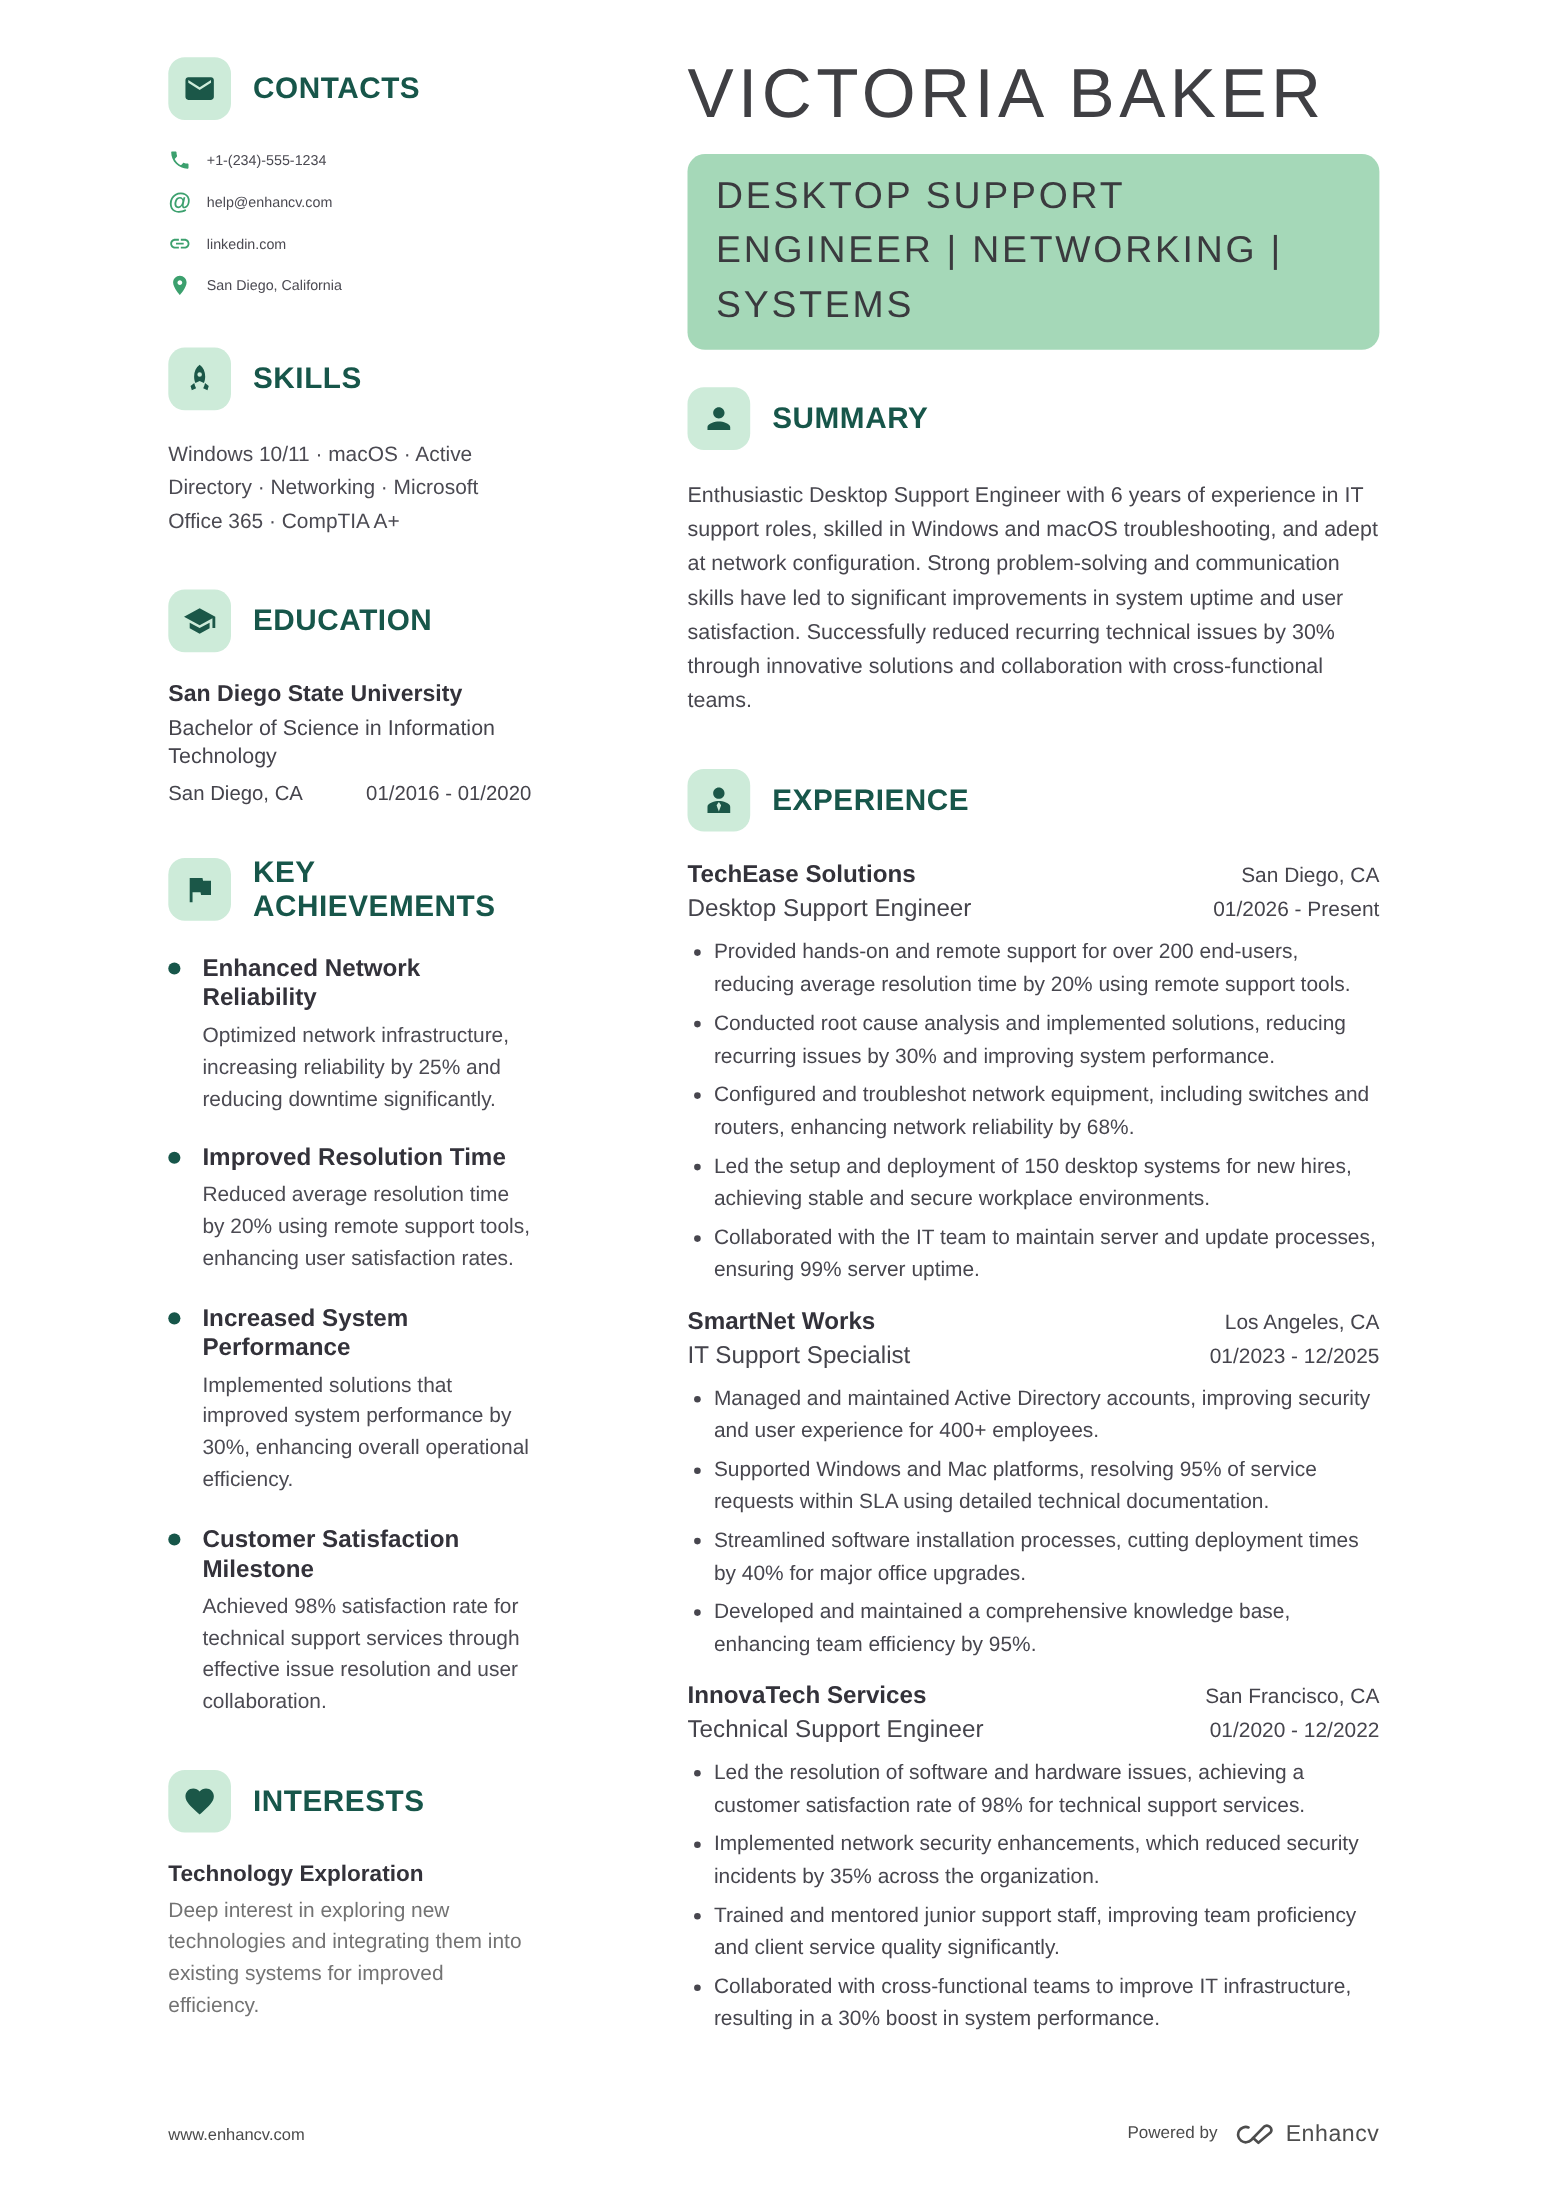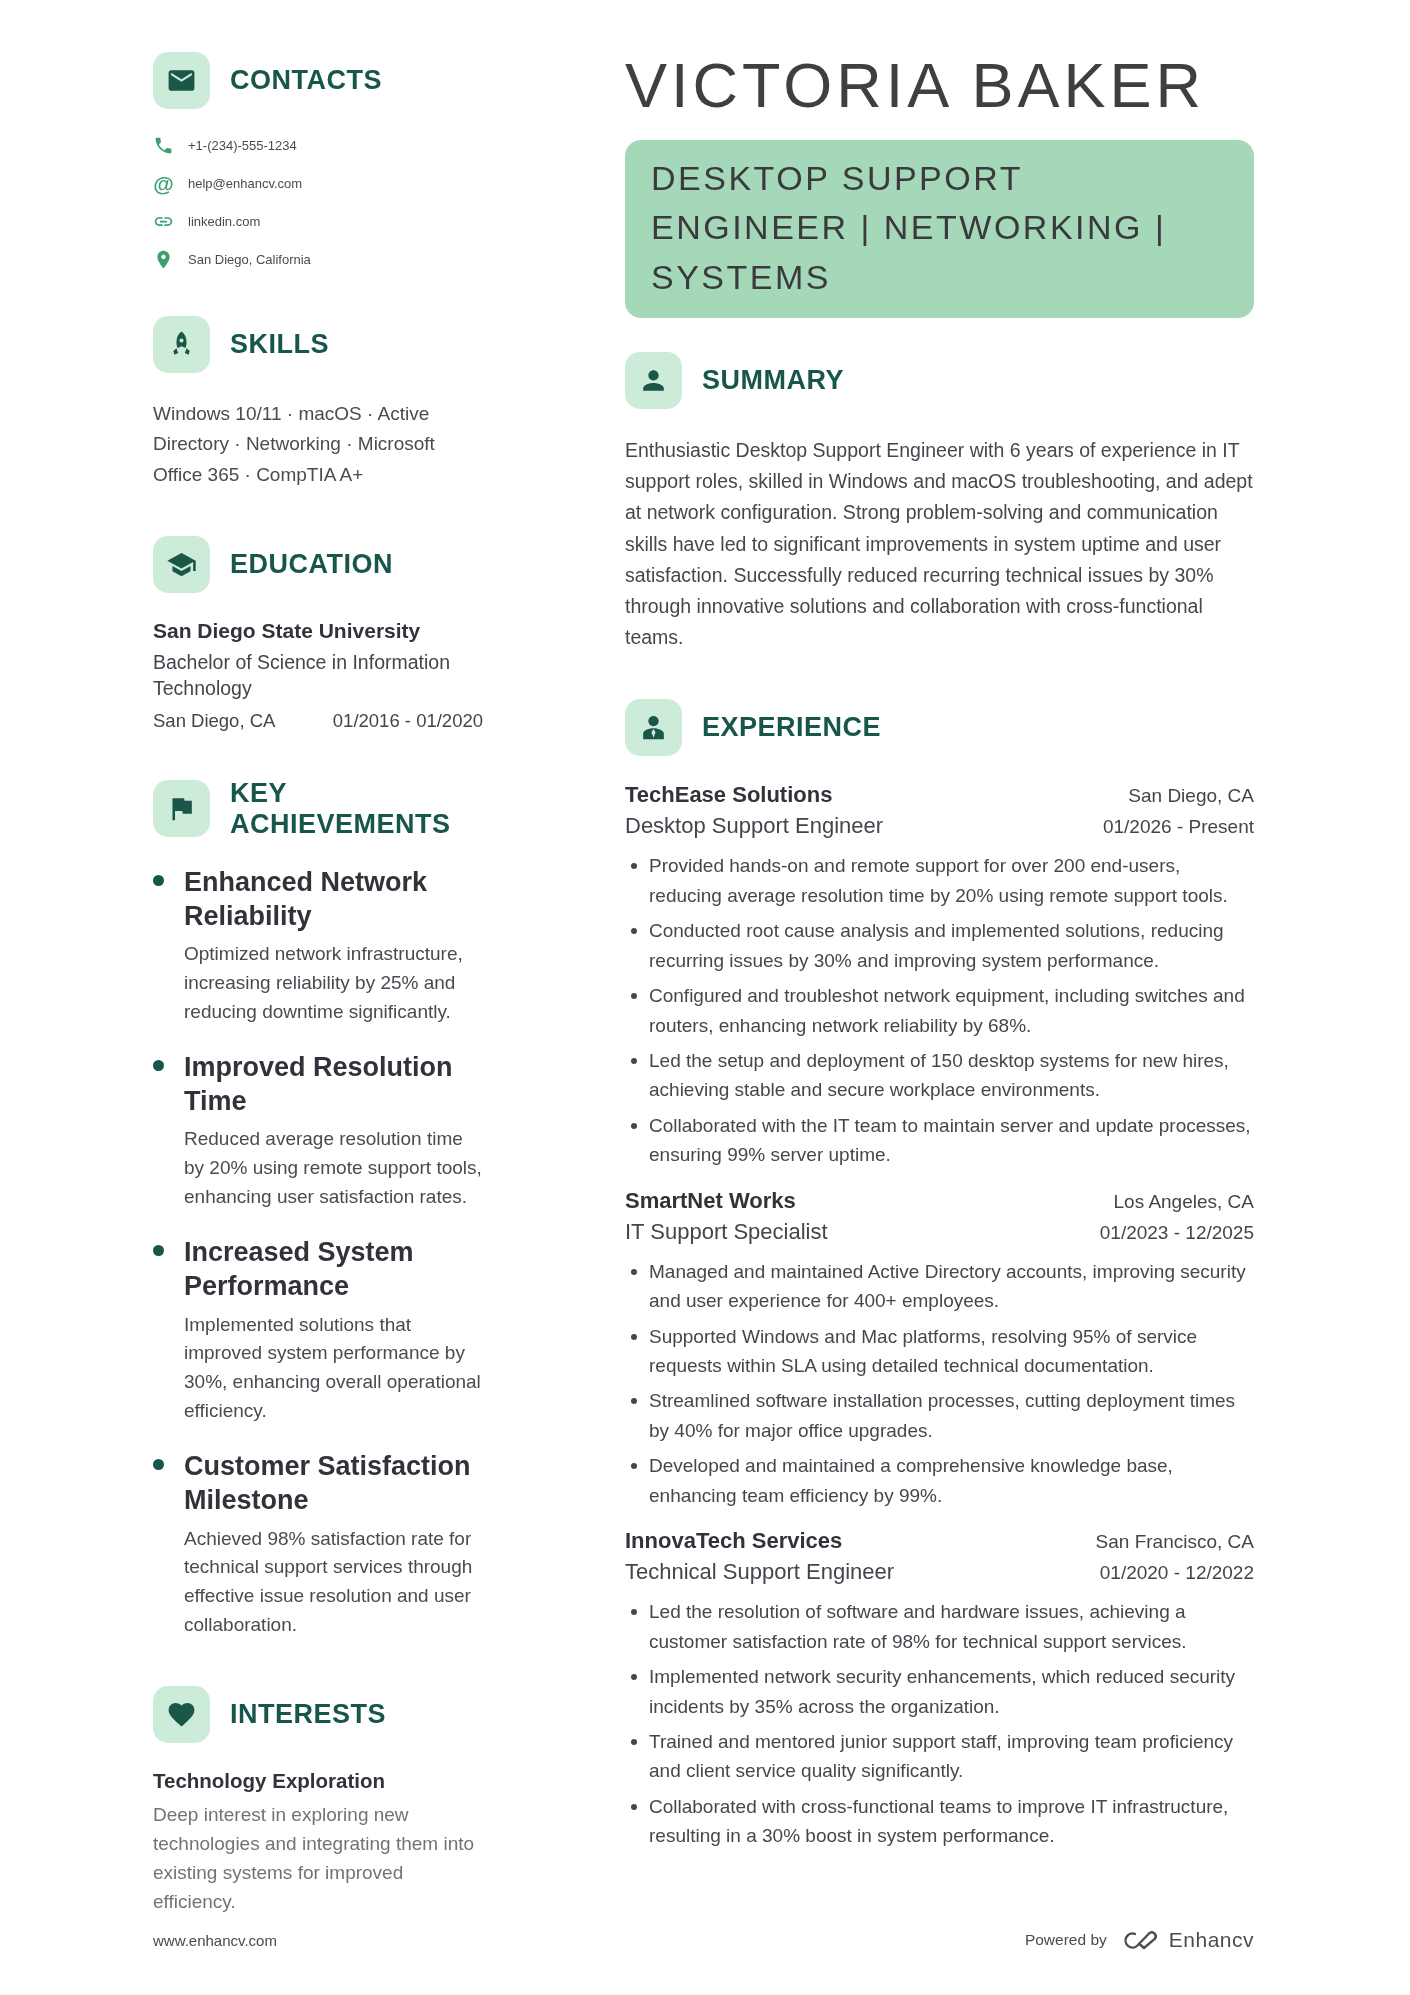--- a/index.html
+++ b/index.html
@@ -48,21 +48,21 @@
 
   .edu-school { font-size:21px; font-weight:700; color:#33323a; margin-bottom:6px; }
   .edu-degree { font-size:19.5px; line-height:1.35; color:#45444c; margin-bottom:8px; }
   .edu-meta { display:flex; justify-content:space-between; font-size:18.5px; color:#45444c; }
 
   .ach-item { display:flex; gap:20px; margin-bottom:24px; }
   .ach-bullet {
     width:11px; height:11px; border-radius:50%;
     background:#17564a; margin-top:9px; flex:0 0 11px;
   }
-  .ach-title { font-size:27px; font-weight:700; line-height:1.25; color:#33323a; margin-bottom:7px; }
+  .ach-title { font-size:22px; font-weight:700; line-height:1.25; color:#33323a; margin-bottom:7px; }
   .ach-desc { font-size:19px; line-height:1.52; color:#4b4a52; }
 
   .interest-title { font-size:20.5px; font-weight:700; color:#33323a; margin-bottom:8px; }
   .interest-desc { font-size:19px; line-height:1.52; color:#737373; }
 
   
   .name {
     font-size:63px; font-weight:400; letter-spacing:4px;
     color:#3f3f43; line-height:1.05; margin-bottom:22px;
     white-space:nowrap;
@@ -288,21 +288,21 @@
             <span class="job-loc">Los Angeles, CA</span>
           </div>
           <div class="job-row">
             <span class="job-role">IT Support Specialist</span>
             <span class="job-dates">01/2023 - 12/2025</span>
           </div>
           <ul class="job-bullets">
             <li>Managed and maintained Active Directory accounts, improving security and user experience for 400+ employees.</li>
             <li>Supported Windows and Mac platforms, resolving 95% of service requests within SLA using detailed technical documentation.</li>
             <li>Streamlined software installation processes, cutting deployment times by 40% for major office upgrades.</li>
-            <li>Developed and maintained a comprehensive knowledge base, enhancing team efficiency by 99%.</li>
+            <li>Developed and maintained a comprehensive knowledge base, enhancing team efficiency by 95%.</li>
           </ul>
         </div>
 
         <div class="job">
           <div class="job-row">
             <span class="job-company">InnovaTech Services</span>
             <span class="job-loc">San Francisco, CA</span>
           </div>
           <div class="job-row">
             <span class="job-role">Technical Support Engineer</span>

